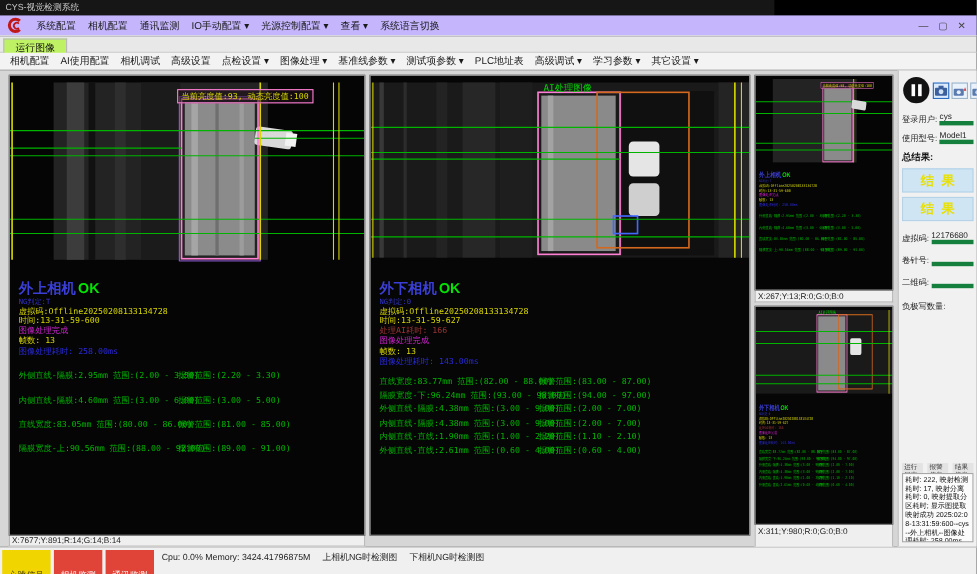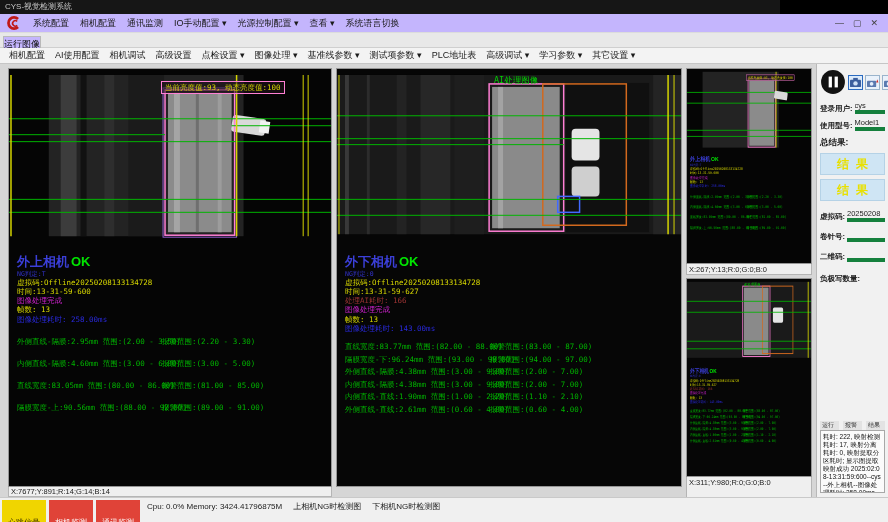--- a/index.html
+++ b/index.html
@@ -1,33 +1,33 @@
 <!DOCTYPE html>
 <html><head>
 <meta charset="utf-8">
 <style>
   html,body{margin:0;padding:0;}
   body{width:888px;height:522px;position:relative;overflow:hidden;background:#000;
        font-family:"Liberation Sans",sans-serif;-webkit-font-smoothing:antialiased;}
   .app{position:absolute;inset:0;}
 
   
-  .titlebar{position:absolute;left:0;top:0;width:780px;height:14px;background:#161616;
+  .titlebar{position:absolute;left:0;top:0;width:704px;height:14px;background:#161616;
             color:#c8c8c8;font-size:8px;line-height:14px;padding-left:5px;box-sizing:border-box;}
   .menubar{position:absolute;left:0;top:14px;width:888px;height:19px;background:#c4b5fd;
            display:flex;align-items:center;gap:11px;padding:0 6px;box-sizing:border-box;
            font-size:9px;color:#1a1a1a;border-bottom:1px solid #dcdcdc;}
   .logo{width:16px;height:16px;flex:0 0 auto;}
   .logo svg{width:16px;height:16px;display:block;}
   .menu-item{white-space:nowrap;cursor:default;}
   .win-controls{margin-left:auto;display:flex;gap:9px;color:#444;font-size:9px;padding-right:4px;}
   .tabrow{position:absolute;left:0;top:33px;width:888px;height:15px;background:#e8e8e8;
           border-bottom:1px solid #cfcfcf;box-sizing:border-box;padding-left:3px;}
-  .tab{display:inline-block;height:14px;line-height:14px;padding:0 0;font-size:9px;
-       background:#c4b5fd;border:1px solid #b9b9b9;border-bottom:none;box-sizing:border-box;color:#111;}
+  .tab{display:inline-block;height:14px;line-height:14px;padding:0 10px;font-size:9px;
+       background:#bef264;border:1px solid #b9b9b9;border-bottom:none;box-sizing:border-box;color:#111;}
   .toolbar{position:absolute;left:0;top:48px;width:888px;height:16px;background:#f3f3f3;
            display:flex;align-items:center;gap:10px;font-size:9px;color:#1a1a1a;
            padding:0 9px;box-sizing:border-box;border-bottom:1px solid #c6c6c6;}
   .tb-item{white-space:nowrap;}
 
   
   .main{position:absolute;left:0;top:64px;width:888px;height:433px;background:#d6d6d6;}
   .panel{position:absolute;}
   .viewbox{position:relative;background:#000;overflow:hidden;border:1px solid #969696;box-sizing:border-box;}
   .viewbox svg{position:absolute;left:0;top:0;width:100%;height:100%;}
@@ -69,21 +69,21 @@
   .side{position:absolute;left:816px;top:0;width:72px;height:433px;background:#f1f1f1;
         border-left:1px solid #b8b8b8;box-sizing:border-box;padding:3px;}
   .btnrow{display:flex;align-items:center;gap:2px;height:30px;}
   .bigbtn{width:26px;height:26px;border:none;background:transparent;padding:0;}
   .bigbtn svg{width:26px;height:26px;display:block;}
   .smallbtn{width:16px;height:15px;border:1px solid #9ab4cc;background:#eaf2fb;
             display:flex;align-items:center;justify-content:center;padding:0;}
   .smallbtn.sel{border:1px solid #2a6ac0;background:#dcebfb;}
   .smallbtn svg{width:13px;height:11px;display:block;}
   .srow{font-size:7.5px;color:#222;margin-top:4px;display:flex;align-items:flex-end;min-height:10px;}
-  .slabel{font-weight:bold;white-space:nowrap;}
+  .slabel{font-weight:normal;white-space:nowrap;}
   .svalue{flex:1;border-bottom:4px solid #15803d;margin-left:2px;font-size:7.5px;
           min-height:9px;line-height:9px;white-space:nowrap;overflow:hidden;}
   .sec-label{font-size:8.5px;font-weight:bold;color:#111;margin-top:6px;}
   .resultbox{height:20px;background:#cfe5f4;border:1px solid #b5d2e6;color:#e8e000;
              font-weight:bold;font-size:12px;line-height:20px;text-align:center;
              letter-spacing:7px;text-indent:7px;margin-top:4px;}
   .logtabs{position:absolute;left:3px;right:3px;top:357px;display:flex;gap:4px;
            font-size:6px;color:#333;}
   .logtabs span{background:#e3e3e3;padding:0 2px;line-height:8px;}
   .logbox{position:absolute;left:3px;right:3px;top:366px;bottom:4px;background:#fbfbfb;
@@ -373,21 +373,21 @@
       </div>
       <div class="srow">
         <span class="slabel">使用型号:</span>
         <span class="svalue">Model1</span>
       </div>
       <div class="sec-label">总结果:</div>
       <div class="resultbox">结果</div>
       <div class="resultbox">结果</div>
       <div class="srow" style="margin-top:8px;">
         <span class="slabel">虚拟码:</span>
-        <span class="svalue">20250208</span>
+        <span class="svalue">12176680</span>
       </div>
       <div class="srow" style="margin-top:7px;">
         <span class="slabel">卷针号:</span>
         <span class="svalue"></span>
       </div>
       <div class="srow" style="margin-top:7px;justify-content:space-between;">
         <span class="slabel">二维码:</span>
         <span class="svalue"></span>
       </div>
       <div class="srow" style="margin-top:12px;">

